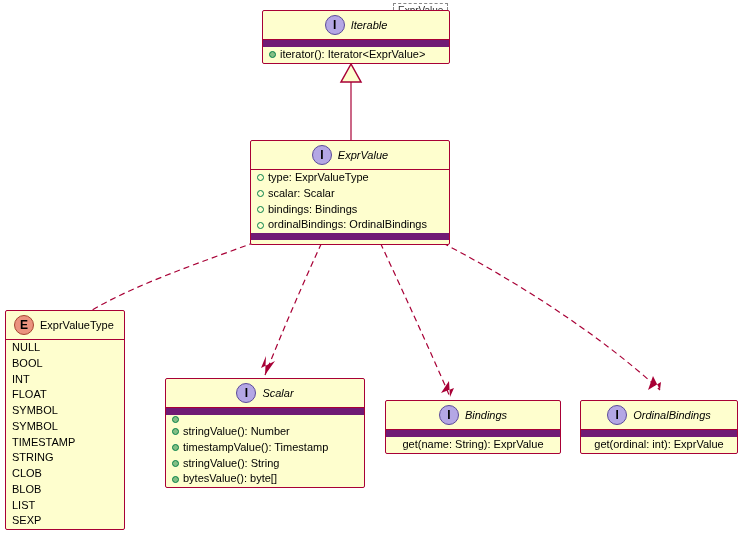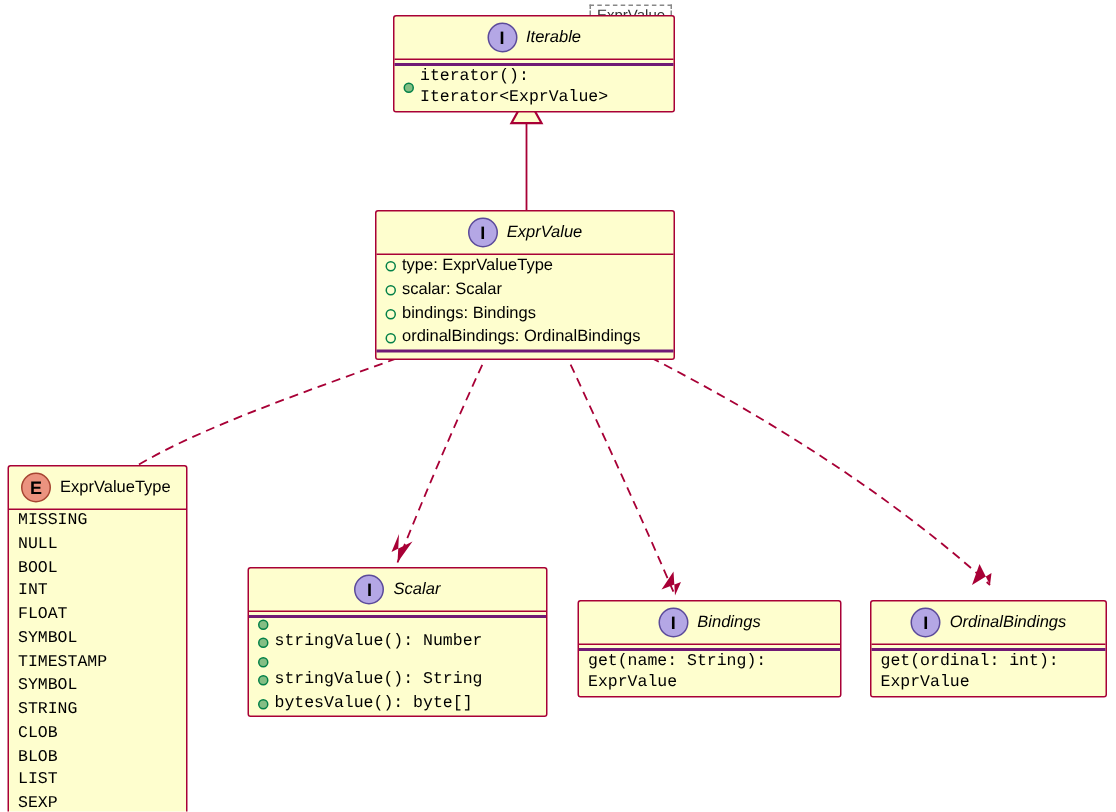--- a/index.html
+++ b/index.html
@@ -3,22 +3,22 @@
 <meta charset="utf-8">
 <style>
   * { box-sizing: border-box; margin: 0; padding: 0; }
   body { width: 744px; height: 541px; background: #fff; font-family: sans-serif; font-size: 11px; position: relative; }
   .uml-box { position: absolute; background: #FEFECE; border: 1.5px solid #A80036; border-radius: 2px; }
   .uml-title { display: flex; align-items: center; justify-content: center; padding: 4px 8px; border-bottom: 1px solid #A80036; font-style: italic; gap: 6px; }
   .uml-title.no-italic { font-style: normal; }
   .badge { width: 20px; height: 20px; border-radius: 50%; display: flex; align-items: center; justify-content: center; font-weight: bold; font-size: 12px; font-style: normal; flex: none; border: 1px solid; }
   .badge-I { background: #B4A7E5; border-color: #5B4A9A; color: #000; }
   .badge-E { background: #EB937F; border-color: #A64532; color: #000; }
-  .uml-section { border-bottom: 2px solid #701a75; }
-  .uml-section:last-child { border-bottom: none; font-family: Liberation Mono, monospace; }
+  .uml-section { border-bottom: 7px solid #701a75; }
+  .uml-section:last-child { border-bottom: none; }
   .uml-row { padding: 1px 6px 1px 6px; display: flex; align-items: center; gap: 4px; line-height: 1.25; }
   .dot { width: 7px; height: 7px; border-radius: 50%; flex: none; border: 1px solid; }
   .dot-filled { background: #84BE84; border-color: #038048; }
   .dot-hollow { background: #FEFECE; border-color: #038048; }
   .package-label { position: absolute; border: 1px dashed #888; font-size: 10px; padding: 1px 4px; background: #fff; color: #333; }
   svg.connectors { position: absolute; left: 0; top: 0; width: 744px; height: 541px; pointer-events: none; }
   .dashed { stroke: #A80036; stroke-width: 1.2; stroke-dasharray: 6,4; fill: none; }
   .solid  { stroke: #A80036; stroke-width: 1.2; fill: none; }
   .arrowhead { fill: #A80036; }
   .hollow-tri { fill: #FEFECE; stroke: #A80036; stroke-width: 1.5; }
@@ -88,42 +88,39 @@
   <div class="uml-section" style="height:4px;"></div>
 </div>
 
 <div class="uml-box" style="top:310px; left:5px; width:120px;">
   <div class="uml-title no-italic" style="justify-content:flex-start;">
     <span class="badge badge-E">E</span>
     <span>ExprValueType</span>
   </div>
   <div class="uml-section">
     <div class="uml-row">
-        <span>MISSING</span>
-      </div>
-    <div class="uml-row">
         <span>NULL</span>
       </div>
     <div class="uml-row">
         <span>BOOL</span>
       </div>
     <div class="uml-row">
         <span>INT</span>
       </div>
     <div class="uml-row">
         <span>FLOAT</span>
       </div>
     <div class="uml-row">
         <span>SYMBOL</span>
       </div>
     <div class="uml-row">
-        <span>TIMESTAMP</span>
+        <span>SYMBOL</span>
       </div>
     <div class="uml-row">
-        <span>SYMBOL</span>
+        <span>TIMESTAMP</span>
       </div>
     <div class="uml-row">
         <span>STRING</span>
       </div>
     <div class="uml-row">
         <span>CLOB</span>
       </div>
     <div class="uml-row">
         <span>BLOB</span>
       </div>
@@ -146,20 +143,21 @@
   <div class="uml-section">
     <div class="uml-row">
         <span class="dot dot-filled"></span>
       </div>
     <div class="uml-row">
         <span class="dot dot-filled"></span>
         <span>stringValue(): Number</span>
       </div>
     <div class="uml-row">
         <span class="dot dot-filled"></span>
+        <span>timestampValue(): Timestamp</span>
       </div>
     <div class="uml-row">
         <span class="dot dot-filled"></span>
         <span>stringValue(): String</span>
       </div>
     <div class="uml-row">
         <span class="dot dot-filled"></span>
         <span>bytesValue(): byte[]</span>
       </div>
   </div>

